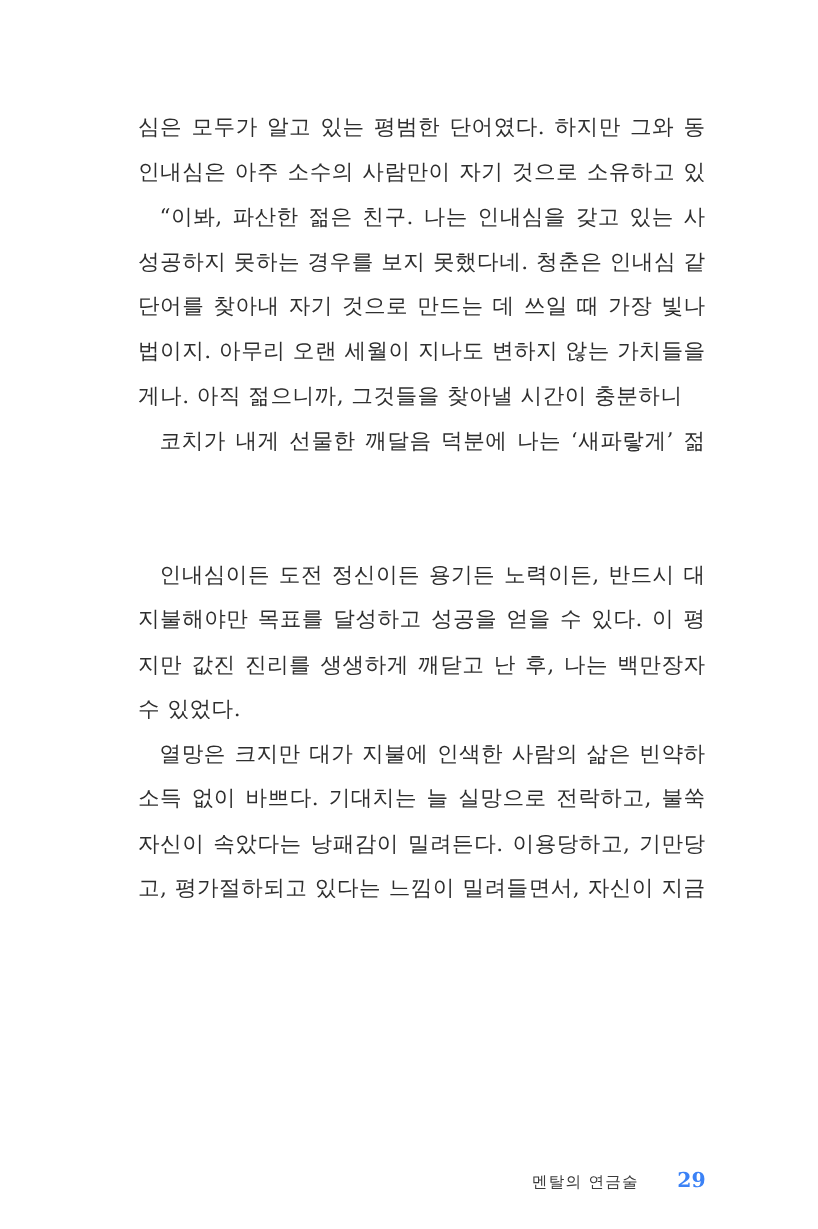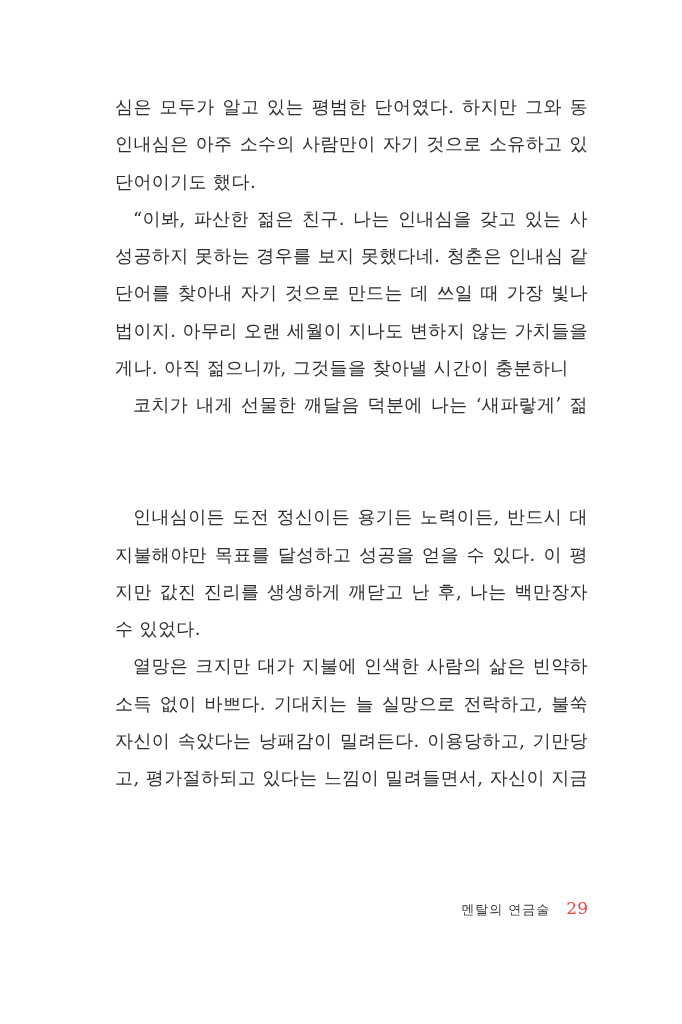--- a/index.html
+++ b/index.html
@@ -37,47 +37,46 @@
   }
   .line.indent {
     padding-left: 18px;
   }
   .line.blank {
     
   }
   .page-footer {
     position: absolute;
     left: 115px;
-    top: 898px;
+    top: 974px;
     width: 473px;
     display: flex;
     justify-content: flex-end;
     align-items: baseline;
-    gap: 16px;
+    gap: 32px;
   }
   .running-title {
     font-size: 13px;
     letter-spacing: 1px;
     color: #3a3a3a;
   }
   .page-number {
     font-size: 17px;
-    font-weight: 400;
-    color: #ef4444;
+    font-weight: 700;
+    color: #3b82f6;
   }
 </style>
 </head>
 <body>
 
 <div class="page">
 
   <main class="text-block" id="text-block">
       <div class="line fill">심은 모두가 알고 있는 평범한 단어였다. 하지만 그와 동시에</div>
       <div class="line fill">인내심은 아주 소수의 사람만이 자기 것으로 소유하고 있는</div>
-      <div class="line">단어이기도 했다.</div>
       <div class="line fill indent">“이봐, 파산한 젊은 친구. 나는 인내심을 갖고 있는 사람이</div>
       <div class="line fill">성공하지 못하는 경우를 보지 못했다네. 청춘은 인내심 같은</div>
       <div class="line fill">단어를 찾아내 자기 것으로 만드는 데 쓰일 때 가장 빛나는</div>
       <div class="line fill">법이지. 아무리 오랜 세월이 지나도 변하지 않는 가치들을 찾</div>
       <div class="line">게나. 아직 젊으니까, 그것들을 찾아낼 시간이 충분하니까.”</div>
       <div class="line fill indent">코치가 내게 선물한 깨달음 덕분에 나는 ‘새파랗게’ 젊은 나</div>
       <div class="line blank"></div>
       <div class="line blank"></div>
       <div class="line fill indent">인내심이든 도전 정신이든 용기든 노력이든, 반드시 대가를</div>
       <div class="line fill">지불해야만 목표를 달성하고 성공을 얻을 수 있다. 이 평범하</div>

